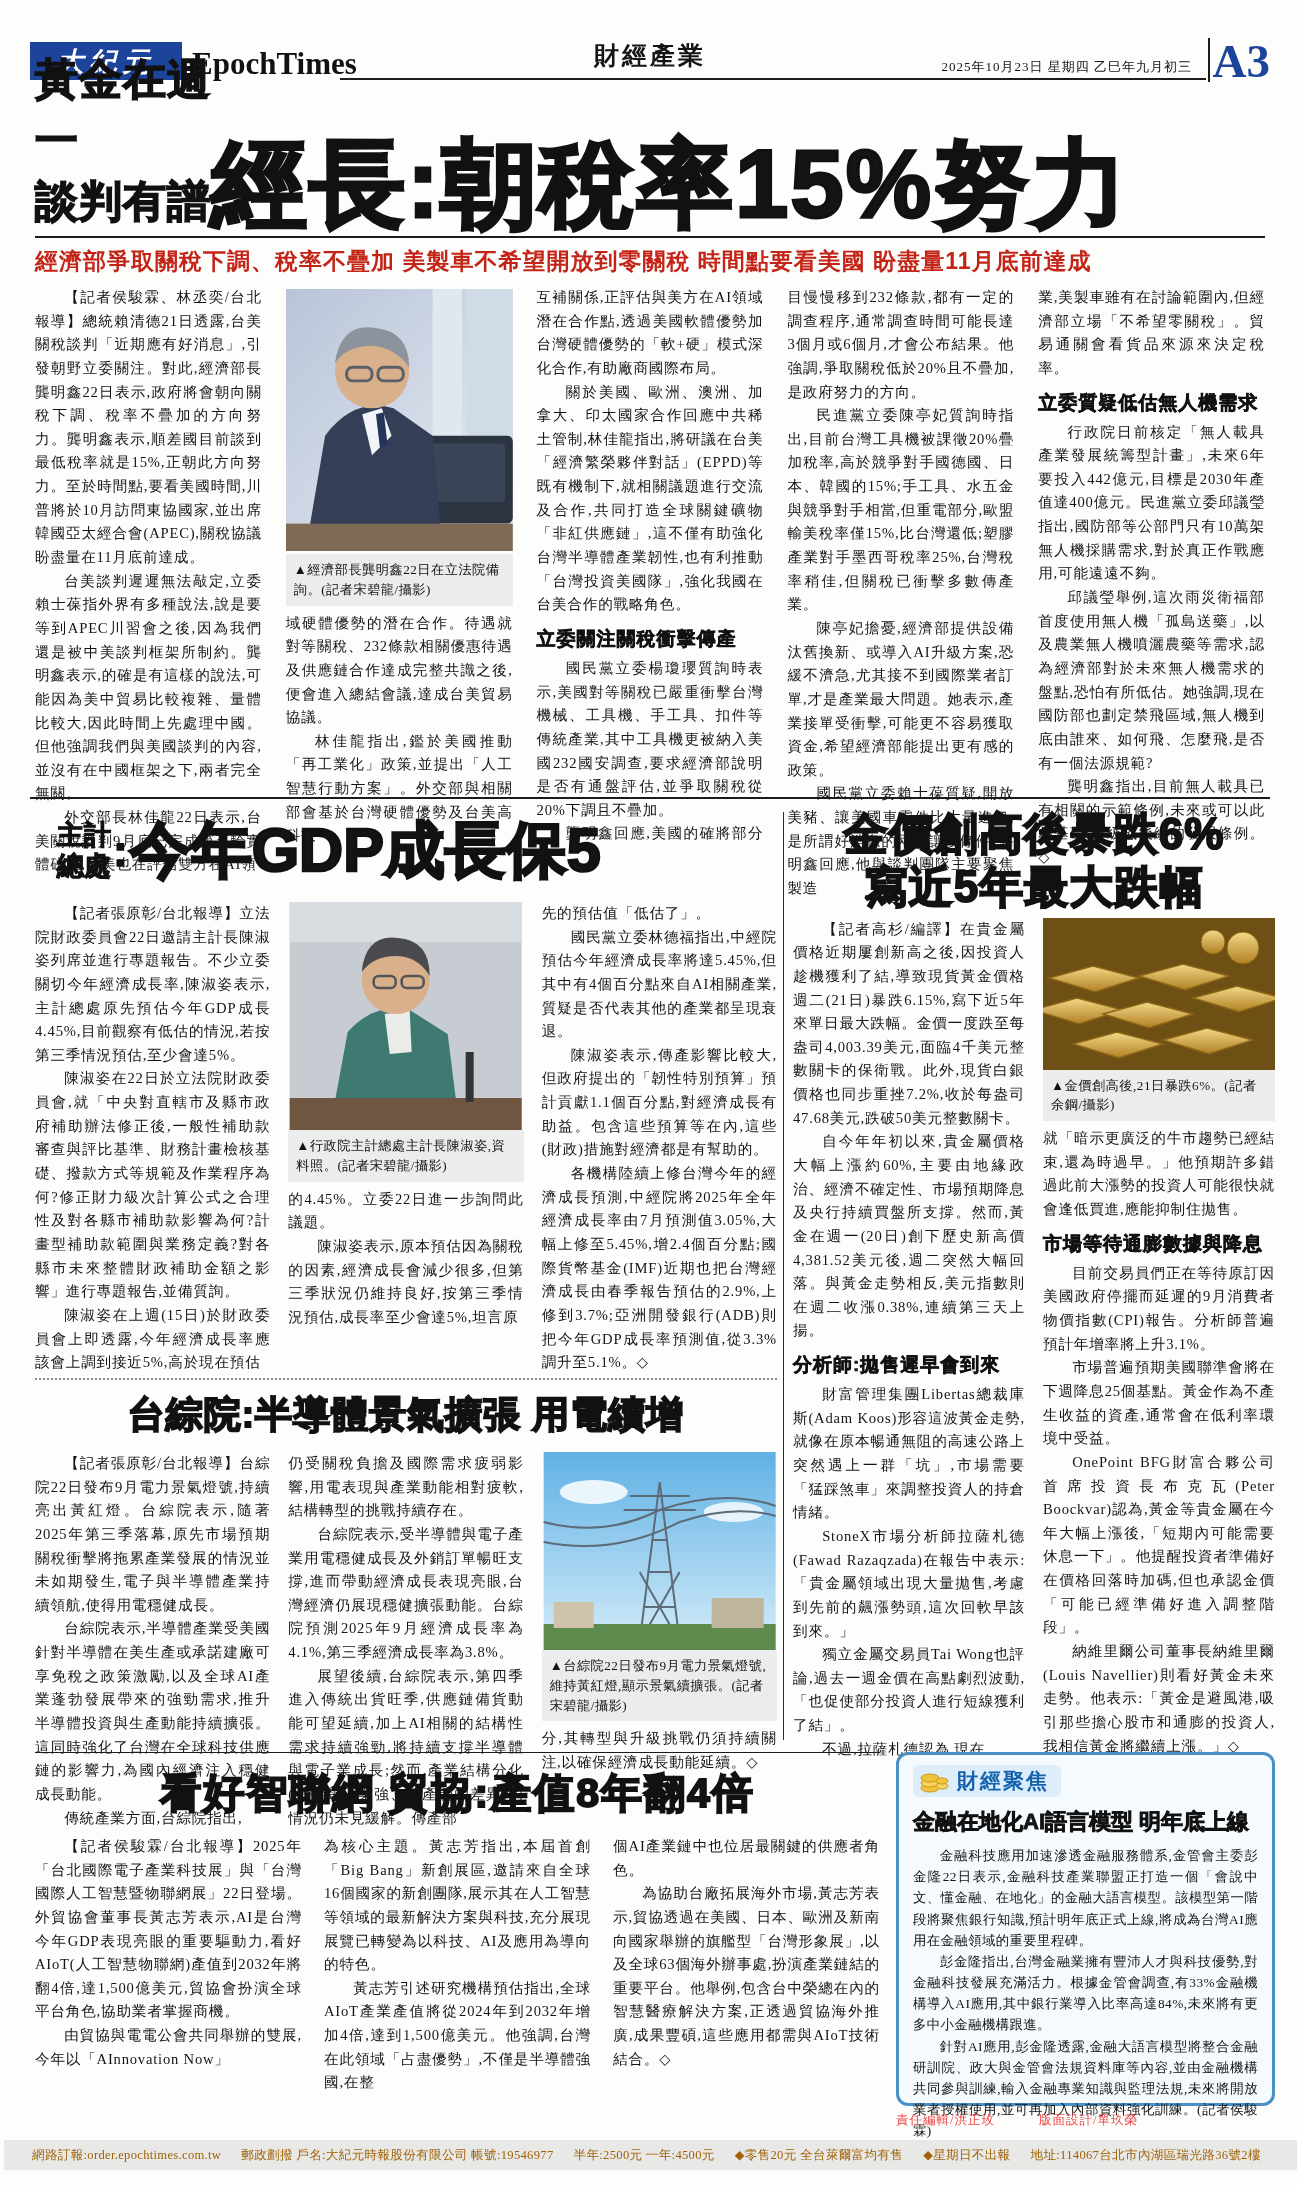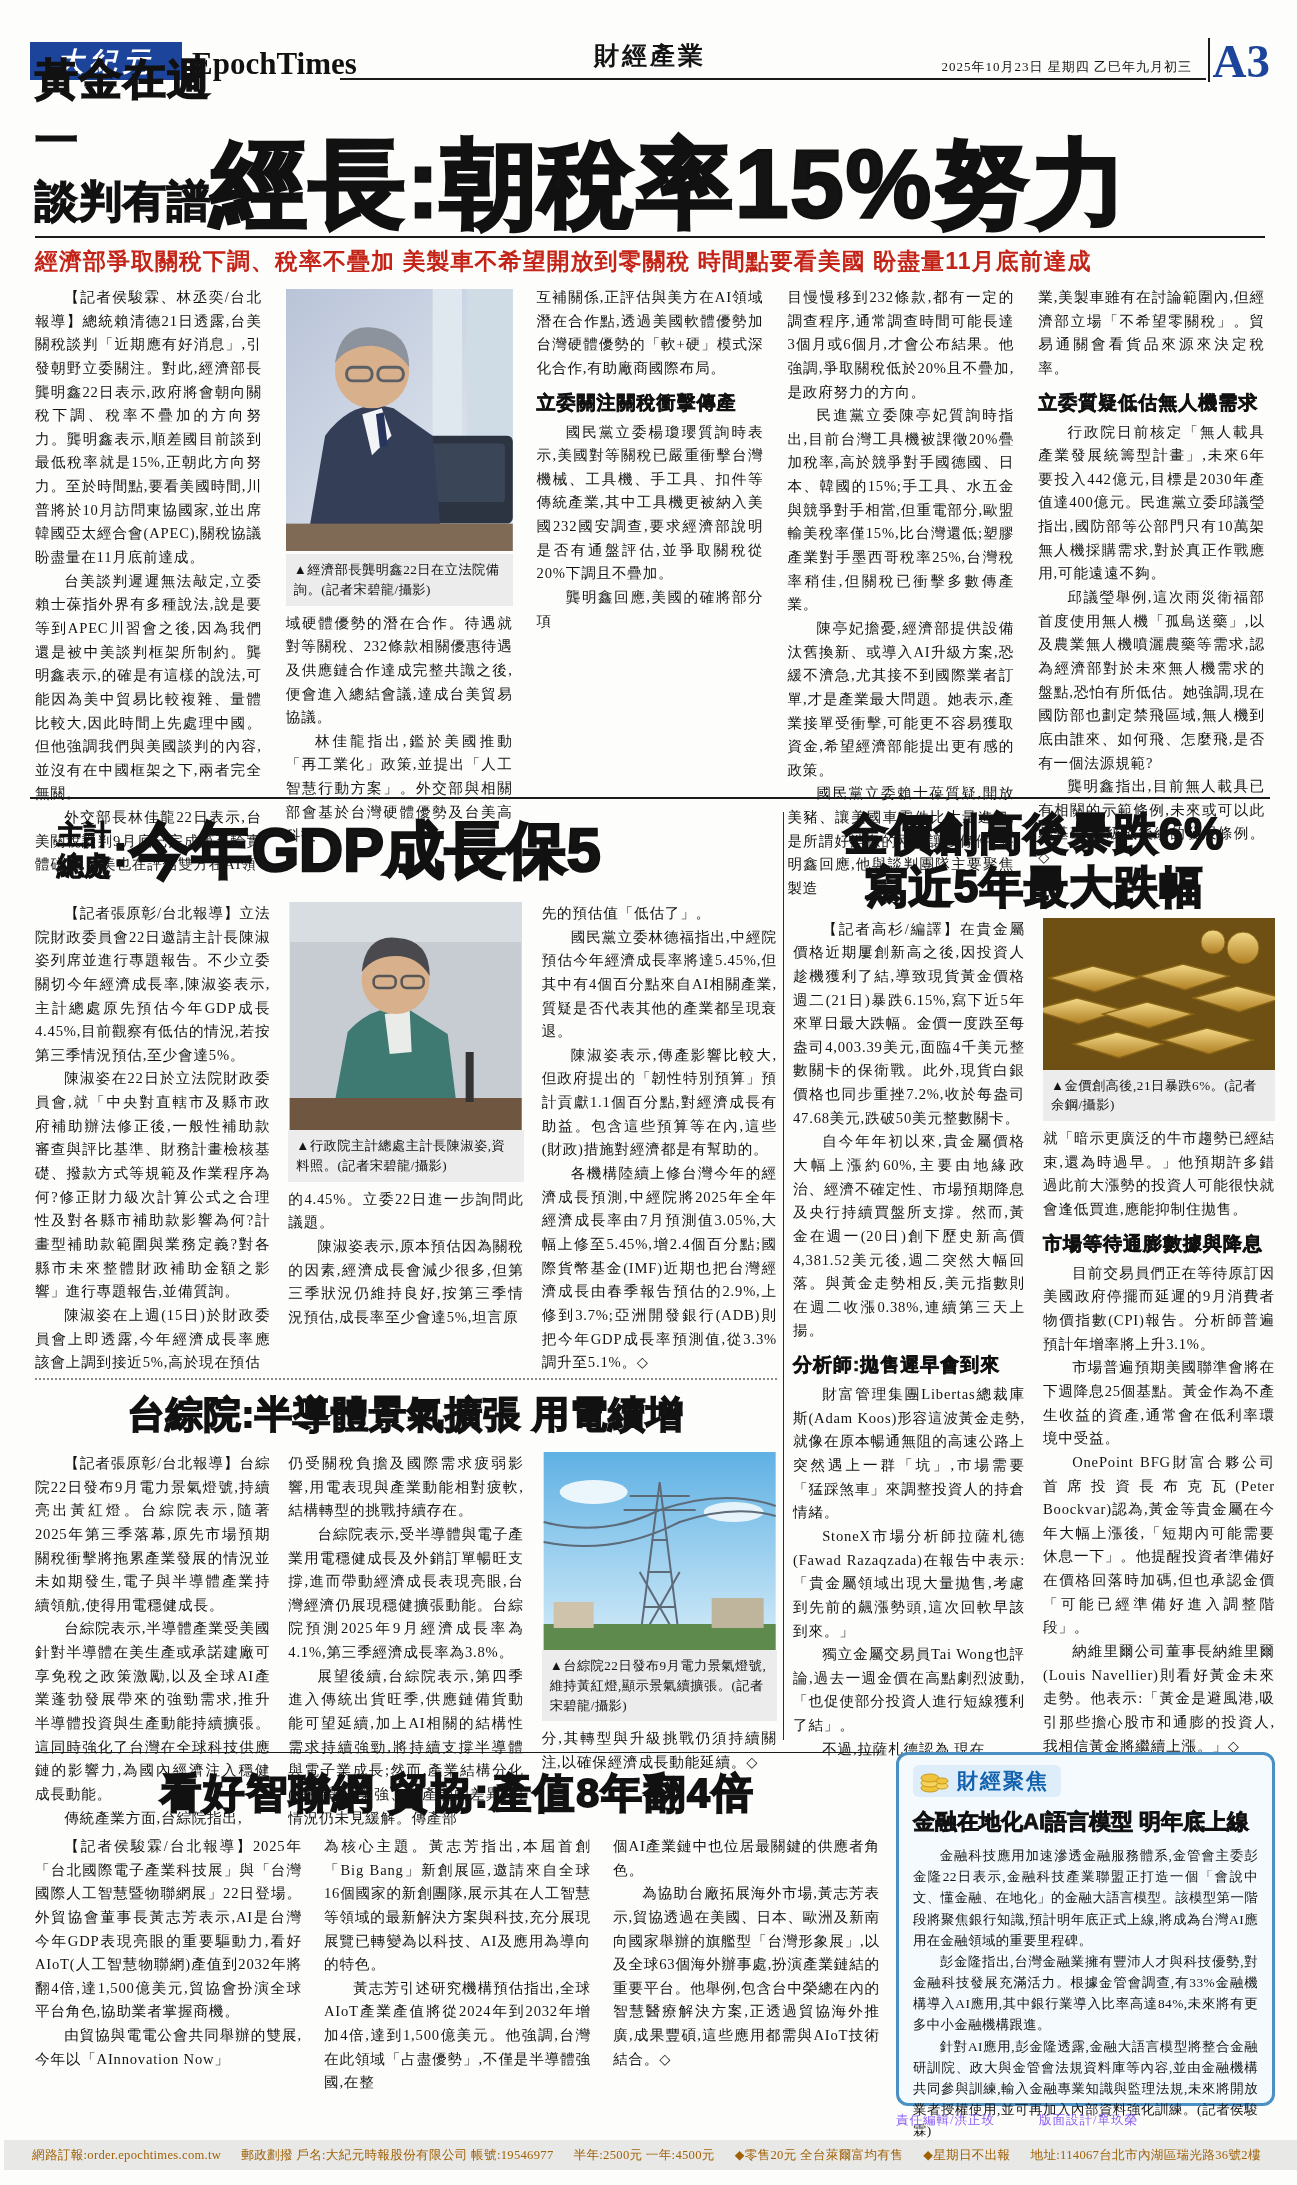--- a/index.html
+++ b/index.html
@@ -79,21 +79,21 @@
     border:3px solid #4a90c4;border-radius:12px;background:#f4fafd;padding:10px 14px;}
   .focus-tab{display:flex;align-items:center;gap:8px;background:#ddeefa;border-radius:6px;
     width:fit-content;padding:2px 12px 2px 6px;}
   .focus-tab-label{color:#1462ae;font-weight:900;font-size:21px;letter-spacing:2px;
     font-family:"Liberation Sans","DejaVu Sans",sans-serif;}
   .focus-hl{font-family:"Liberation Sans","DejaVu Sans",sans-serif;font-weight:900;
     font-size:22px;margin:10px 0 8px;-webkit-text-stroke:.8px #111;white-space:nowrap;}
   #focus-box .para{font-size:13.4px;line-height:1.58;letter-spacing:.4px;}
   
   #credits{left:896px;top:2112px;width:379px;font-size:12.5px;display:flex;gap:44px;
-    color:#8b5cf6;letter-spacing:1px;}
+    color:#ef4444;letter-spacing:1px;}
   #footer{left:4px;top:2140px;width:1297px;height:30px;background:#e8e8e7;
     display:flex;align-items:center;gap:20px;padding:0 28px;box-sizing:border-box;
     font-size:12.6px;color:#a16207;white-space:nowrap;letter-spacing:.3px;}
 </style>
 </head>
 <body>
 
 <div class="abs" id="masthead">
   <div class="logo-box">
     <span class="logo-cn">大紀元</span>
@@ -144,20 +144,21 @@
       <rect x="0" y="240" width="232" height="28" fill="#7f6a55"></rect>
     </svg>
     <p class="caption">▲經濟部長龔明鑫22日在立法院備詢。(記者宋碧龍/攝影)</p>
     <div>
         <p class="para cont">域硬體優勢的潛在合作。待遇就對等關稅、232條款相關優惠待遇及供應鏈合作達成完整共識之後,便會進入總結會議,達成台美貿易協議。</p>
         <p class="para">林佳龍指出,鑑於美國推動「再工業化」政策,並提出「人工智慧行動方案」。外交部與相關部會基於台灣硬體優勢及台美高科技</p>
       </div>
   </div>
   <div class="col">
       <p class="para cont">互補關係,正評估與美方在AI領域潛在合作點,透過美國軟體優勢加台灣硬體優勢的「軟+硬」模式深化合作,有助廠商國際布局。</p>
+      <p class="para">關於美國、歐洲、澳洲、加拿大、印太國家合作回應中共稀土管制,林佳龍指出,將研議在台美「經濟繁榮夥伴對話」(EPPD)等既有機制下,就相關議題進行交流及合作,共同打造全球關鍵礦物「非紅供應鏈」,這不僅有助強化台灣半導體產業韌性,也有利推動「台灣投資美國隊」,強化我國在台美合作的戰略角色。</p>
       <div class="col-subhead">立委關注關稅衝擊傳產</div>
       <p class="para">國民黨立委楊瓊瓔質詢時表示,美國對等關稅已嚴重衝擊台灣機械、工具機、手工具、扣件等傳統產業,其中工具機更被納入美國232國安調查,要求經濟部說明是否有通盤評估,並爭取關稅從20%下調且不疊加。</p>
       <p class="para">龔明鑫回應,美國的確將部分項</p>
     </div>
   <div class="col">
       <p class="para cont">目慢慢移到232條款,都有一定的調查程序,通常調查時間可能長達3個月或6個月,才會公布結果。他強調,爭取關稅低於20%且不疊加,是政府努力的方向。</p>
       <p class="para">民進黨立委陳亭妃質詢時指出,目前台灣工具機被課徵20%疊加稅率,高於競爭對手國德國、日本、韓國的15%;手工具、水五金與競爭對手相當,但重電部分,歐盟輸美稅率僅15%,比台灣還低;塑膠產業對手墨西哥稅率25%,台灣稅率稍佳,但關稅已衝擊多數傳產業。</p>
       <p class="para">陳亭妃擔憂,經濟部提供設備汰舊換新、或導入AI升級方案,恐緩不濟急,尤其接不到國際業者訂單,才是產業最大問題。她表示,產業接單受衝擊,可能更不容易獲取資金,希望經濟部能提出更有感的政策。</p>
       <p class="para">國民黨立委賴士葆質疑,開放美豬、讓美國車零件比大量進口,是所謂好消息的兩項讓步條件?龔明鑫回應,他與談判團隊主要聚焦製造</p>
     </div>

